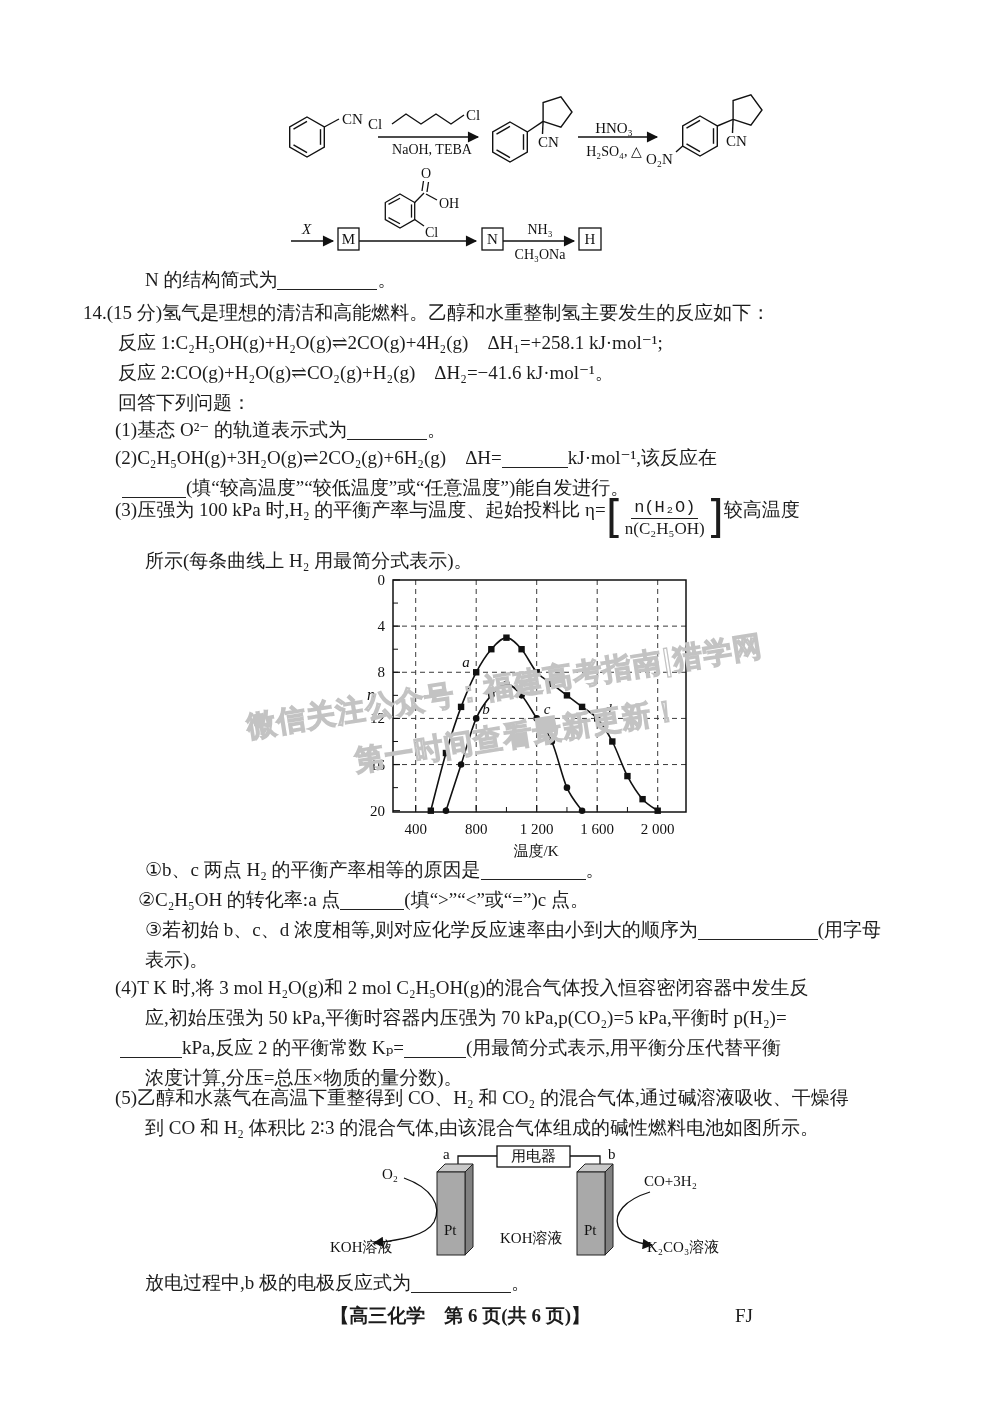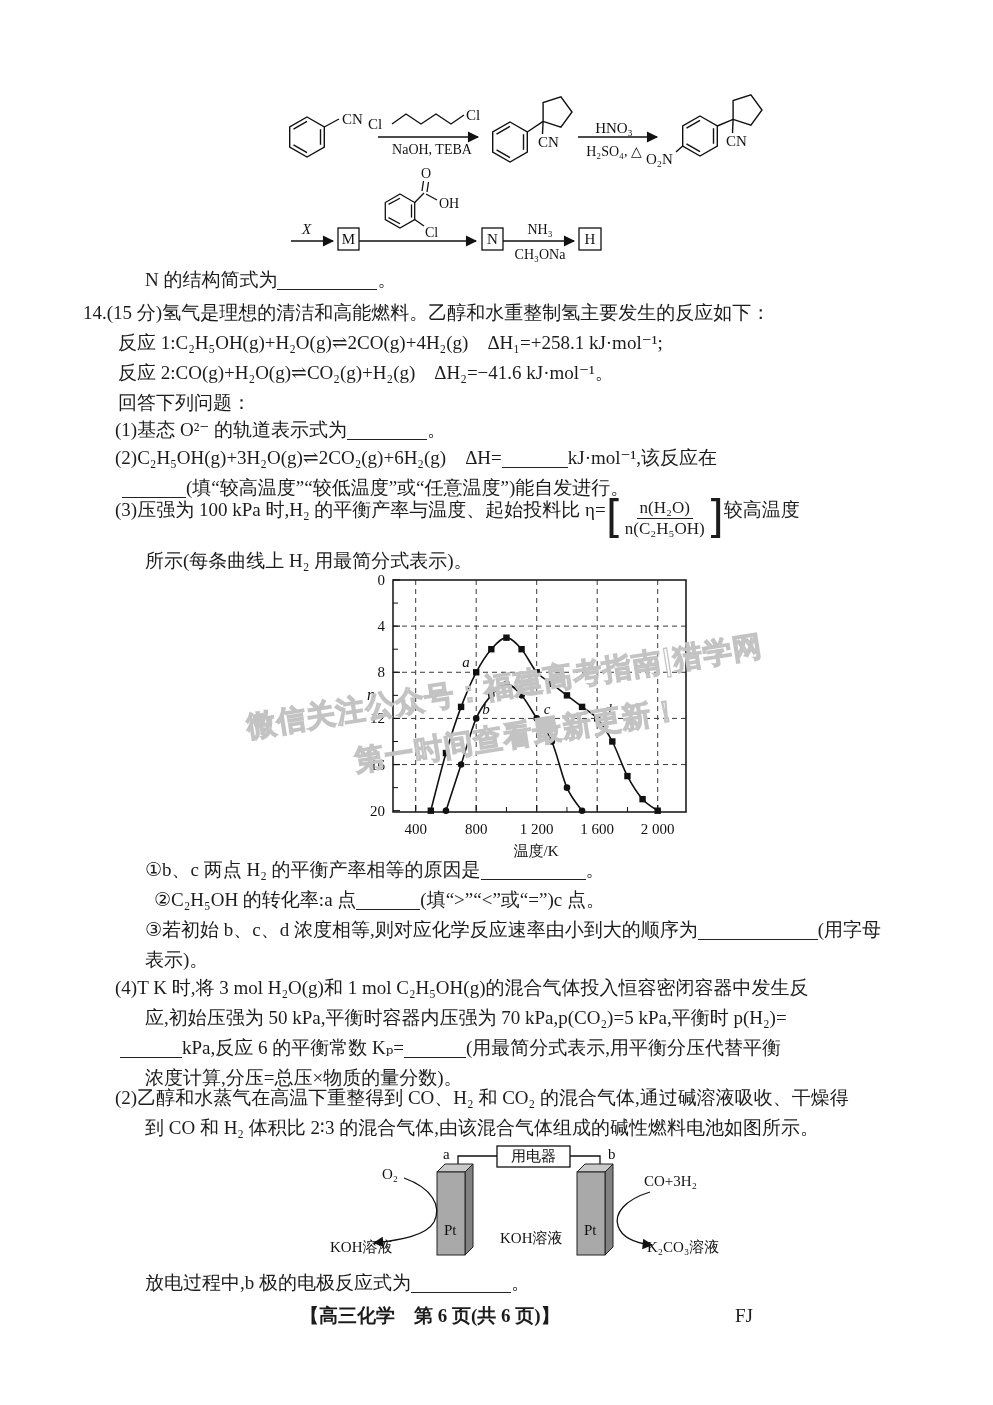--- a/index.html
+++ b/index.html
@@ -3,26 +3,26 @@
 <meta charset="utf-8">
 <style>
   html,body{margin:0;padding:0;background:#e8e8e8;}
   .page{position:relative;width:993px;height:1405px;background:#ffffff;margin:0 auto;overflow:hidden;
         font-family:"Liberation Serif","DejaVu Serif","DejaVu Sans",serif;color:#1c1c1c;}
   .ln{position:absolute;font-size:19px;line-height:1.25;white-space:nowrap;}
   .blank{display:inline-block;height:1px;border-bottom:1.4px solid #222;vertical-align:-4px;}
   .flexln{display:flex;align-items:flex-start;}
   .bracket{font-size:44px;font-weight:400;line-height:0.85;font-family:"DejaVu Sans",sans-serif;}
   .frac{display:inline-flex;flex-direction:column;align-items:center;font-size:17px;line-height:1.2;margin:0 2px;}
-  .frac .num{border-bottom:1.3px solid #222;padding:0 3px;}
+  .frac .num{border-bottom:1.3px solid #222;padding:0 3px;font-family:Liberation Mono, monospace;}
   .wm{position:absolute;font-family:"DejaVu Sans",sans-serif;font-weight:700;font-size:29px;letter-spacing:1px;
       color:transparent;-webkit-text-stroke:1.2px #c3c3c3;transform:rotate(-9deg);transform-origin:left top;z-index:6;}
   svg{overflow:visible;}
   svg text{font-family:"Liberation Serif","DejaVu Serif","DejaVu Sans",serif;fill:#111;}
-  .footer-center{font-weight:bold;text-align:left;}
+  .footer-center{font-weight:bold;text-align:right;}
 </style>
 </head>
 <body>
 
 <div class="page">
 
 
   <svg style="position:absolute;left:280px;top:90px" width="713" height="86" viewBox="0 0 713 86">
     <defs>
       <marker id="arr" viewBox="0 0 10 10" refX="9" refY="5" markerWidth="9" markerHeight="8" orient="auto-start-reverse">
@@ -195,30 +195,30 @@
       <circle cx="242.075" cy="238.7" r="3.3" fill="#111"></circle>
       <text x="122.19999999999999" y="95.28" font-size="15" font-style="italic">a</text>
       <text x="142.2" y="142.42000000000002" font-size="15" font-style="italic">b</text>
       <text x="203.7" y="142.42000000000002" font-size="15" font-style="italic">c</text>
       <text x="264.2" y="142.42000000000002" font-size="15" font-style="italic">d</text>
     </svg>
   <div class="wm" style="left:244px;top:708px">微信关注公众号：福建高考指南|猎学网</div>
   <div class="wm" style="left:352px;top:742px">第一时间查看最新更新！</div>
 
   <div class="ln" style="left:145px;top:858px"><span>①b、c 两点 H₂ 的平衡产率相等的原因是</span><span class="blank" style="width:105px"></span><span>。</span></div>
-  <div class="ln" style="left:154px;top:888px"><span>②C₂H₅OH 的转化率:a 点</span><span class="blank" style="width:64px"></span><span>(填“&gt;”“&lt;”或“=”)c 点。</span></div>
+  <div class="ln" style="left:138px;top:888px"><span>②C₂H₅OH 的转化率:a 点</span><span class="blank" style="width:64px"></span><span>(填“&gt;”“&lt;”或“=”)c 点。</span></div>
   <div class="ln" style="left:145px;top:918px"><span>③若初始 b、c、d 浓度相等,则对应化学反应速率由小到大的顺序为</span><span class="blank" style="width:120px"></span><span>(用字母</span></div>
   <div class="ln" style="left:145px;top:948px"><span>表示)。</span></div>
 
-  <div class="ln" style="left:115px;top:976px"><span>(4)T K 时,将 3 mol H₂O(g)和 1 mol C₂H₅OH(g)的混合气体投入恒容密闭容器中发生反</span></div>
+  <div class="ln" style="left:115px;top:976px"><span>(4)T K 时,将 3 mol H₂O(g)和 2 mol C₂H₅OH(g)的混合气体投入恒容密闭容器中发生反</span></div>
   <div class="ln" style="left:145px;top:1006px"><span>应,初始压强为 50 kPa,平衡时容器内压强为 70 kPa,p(CO₂)=5 kPa,平衡时 p(H₂)=</span></div>
-  <div class="ln" style="left:120px;top:1036px"><span class="blank" style="width:62px"></span><span>kPa,反应 6 的平衡常数 Kₚ=</span><span class="blank" style="width:62px"></span><span>(用最简分式表示,用平衡分压代替平衡</span></div>
+  <div class="ln" style="left:120px;top:1036px"><span class="blank" style="width:62px"></span><span>kPa,反应 2 的平衡常数 Kₚ=</span><span class="blank" style="width:62px"></span><span>(用最简分式表示,用平衡分压代替平衡</span></div>
   <div class="ln" style="left:145px;top:1066px"><span>浓度计算,分压=总压×物质的量分数)。</span></div>
 
-  <div class="ln" style="left:115px;top:1086px"><span>(2)乙醇和水蒸气在高温下重整得到 CO、H₂ 和 CO₂ 的混合气体,通过碱溶液吸收、干燥得</span></div>
+  <div class="ln" style="left:115px;top:1086px"><span>(5)乙醇和水蒸气在高温下重整得到 CO、H₂ 和 CO₂ 的混合气体,通过碱溶液吸收、干燥得</span></div>
   <div class="ln" style="left:145px;top:1116px"><span>到 CO 和 H₂ 体积比 2∶3 的混合气体,由该混合气体组成的碱性燃料电池如图所示。</span></div>
 
   <svg style="position:absolute;left:320px;top:1140px" width="420" height="124" viewBox="0 0 420 124">
     <rect x="177" y="6" width="73" height="21" fill="#fff" stroke="#111" stroke-width="1.3"></rect>
     <text x="213.5" y="21" font-size="15" text-anchor="middle">用电器</text>
     <polyline points="177,16 138,16 138,26" fill="none" stroke="#111" stroke-width="1.3"></polyline>
     <polyline points="250,16 280,16 280,26" fill="none" stroke="#111" stroke-width="1.3"></polyline>
     <text x="123" y="19" font-size="15">a</text>
     <text x="288" y="19" font-size="15">b</text>
     <g stroke="#222" stroke-width="1">

